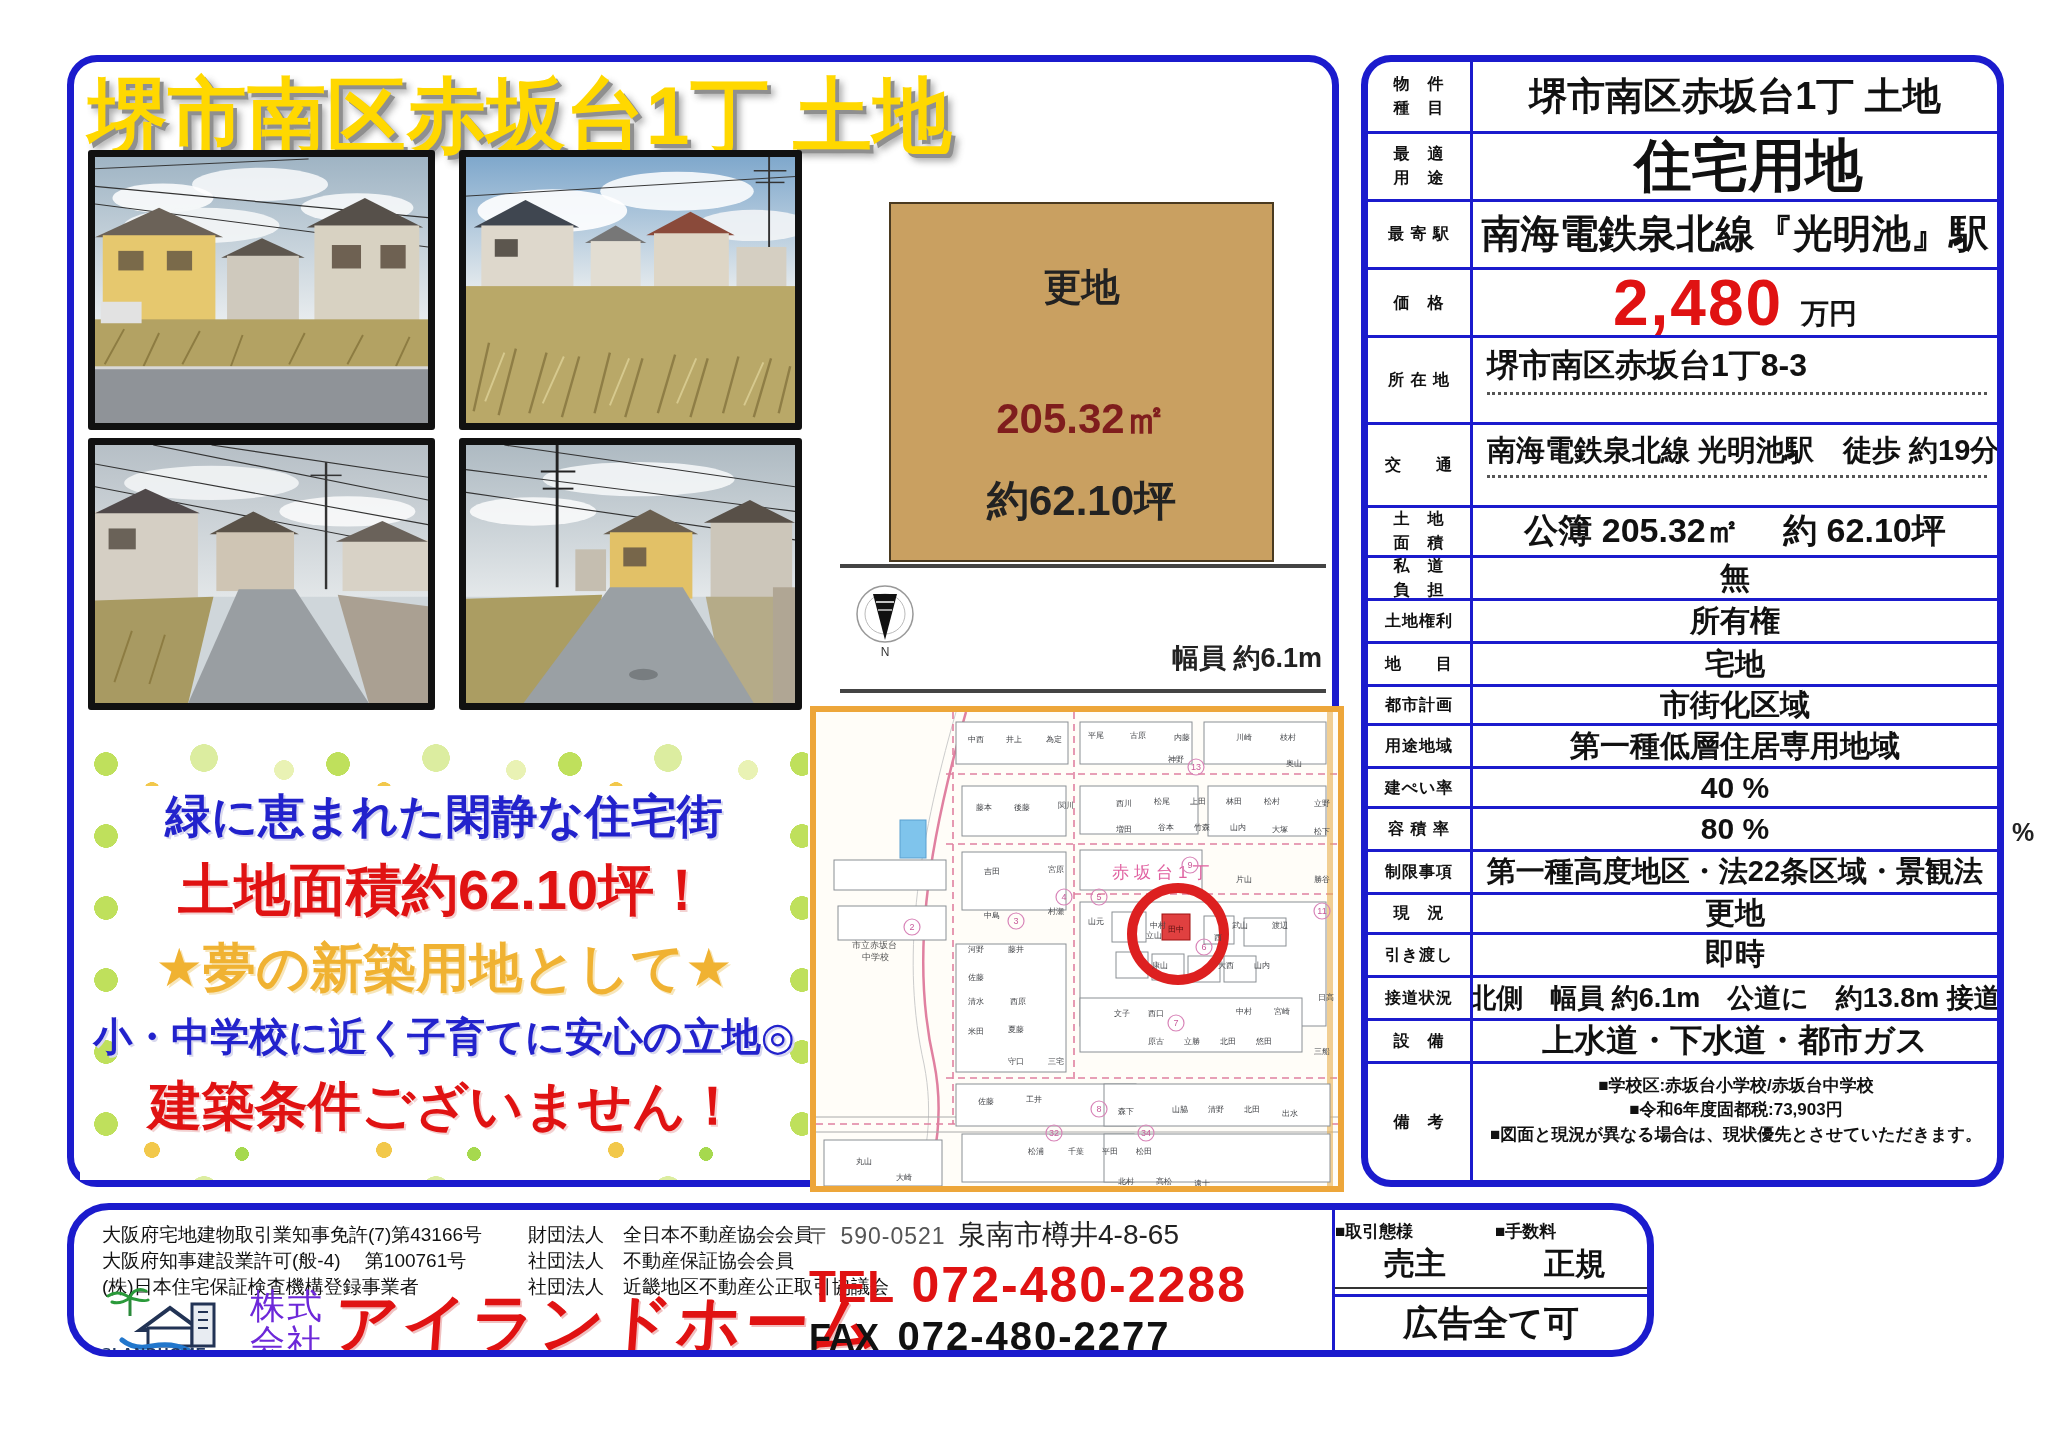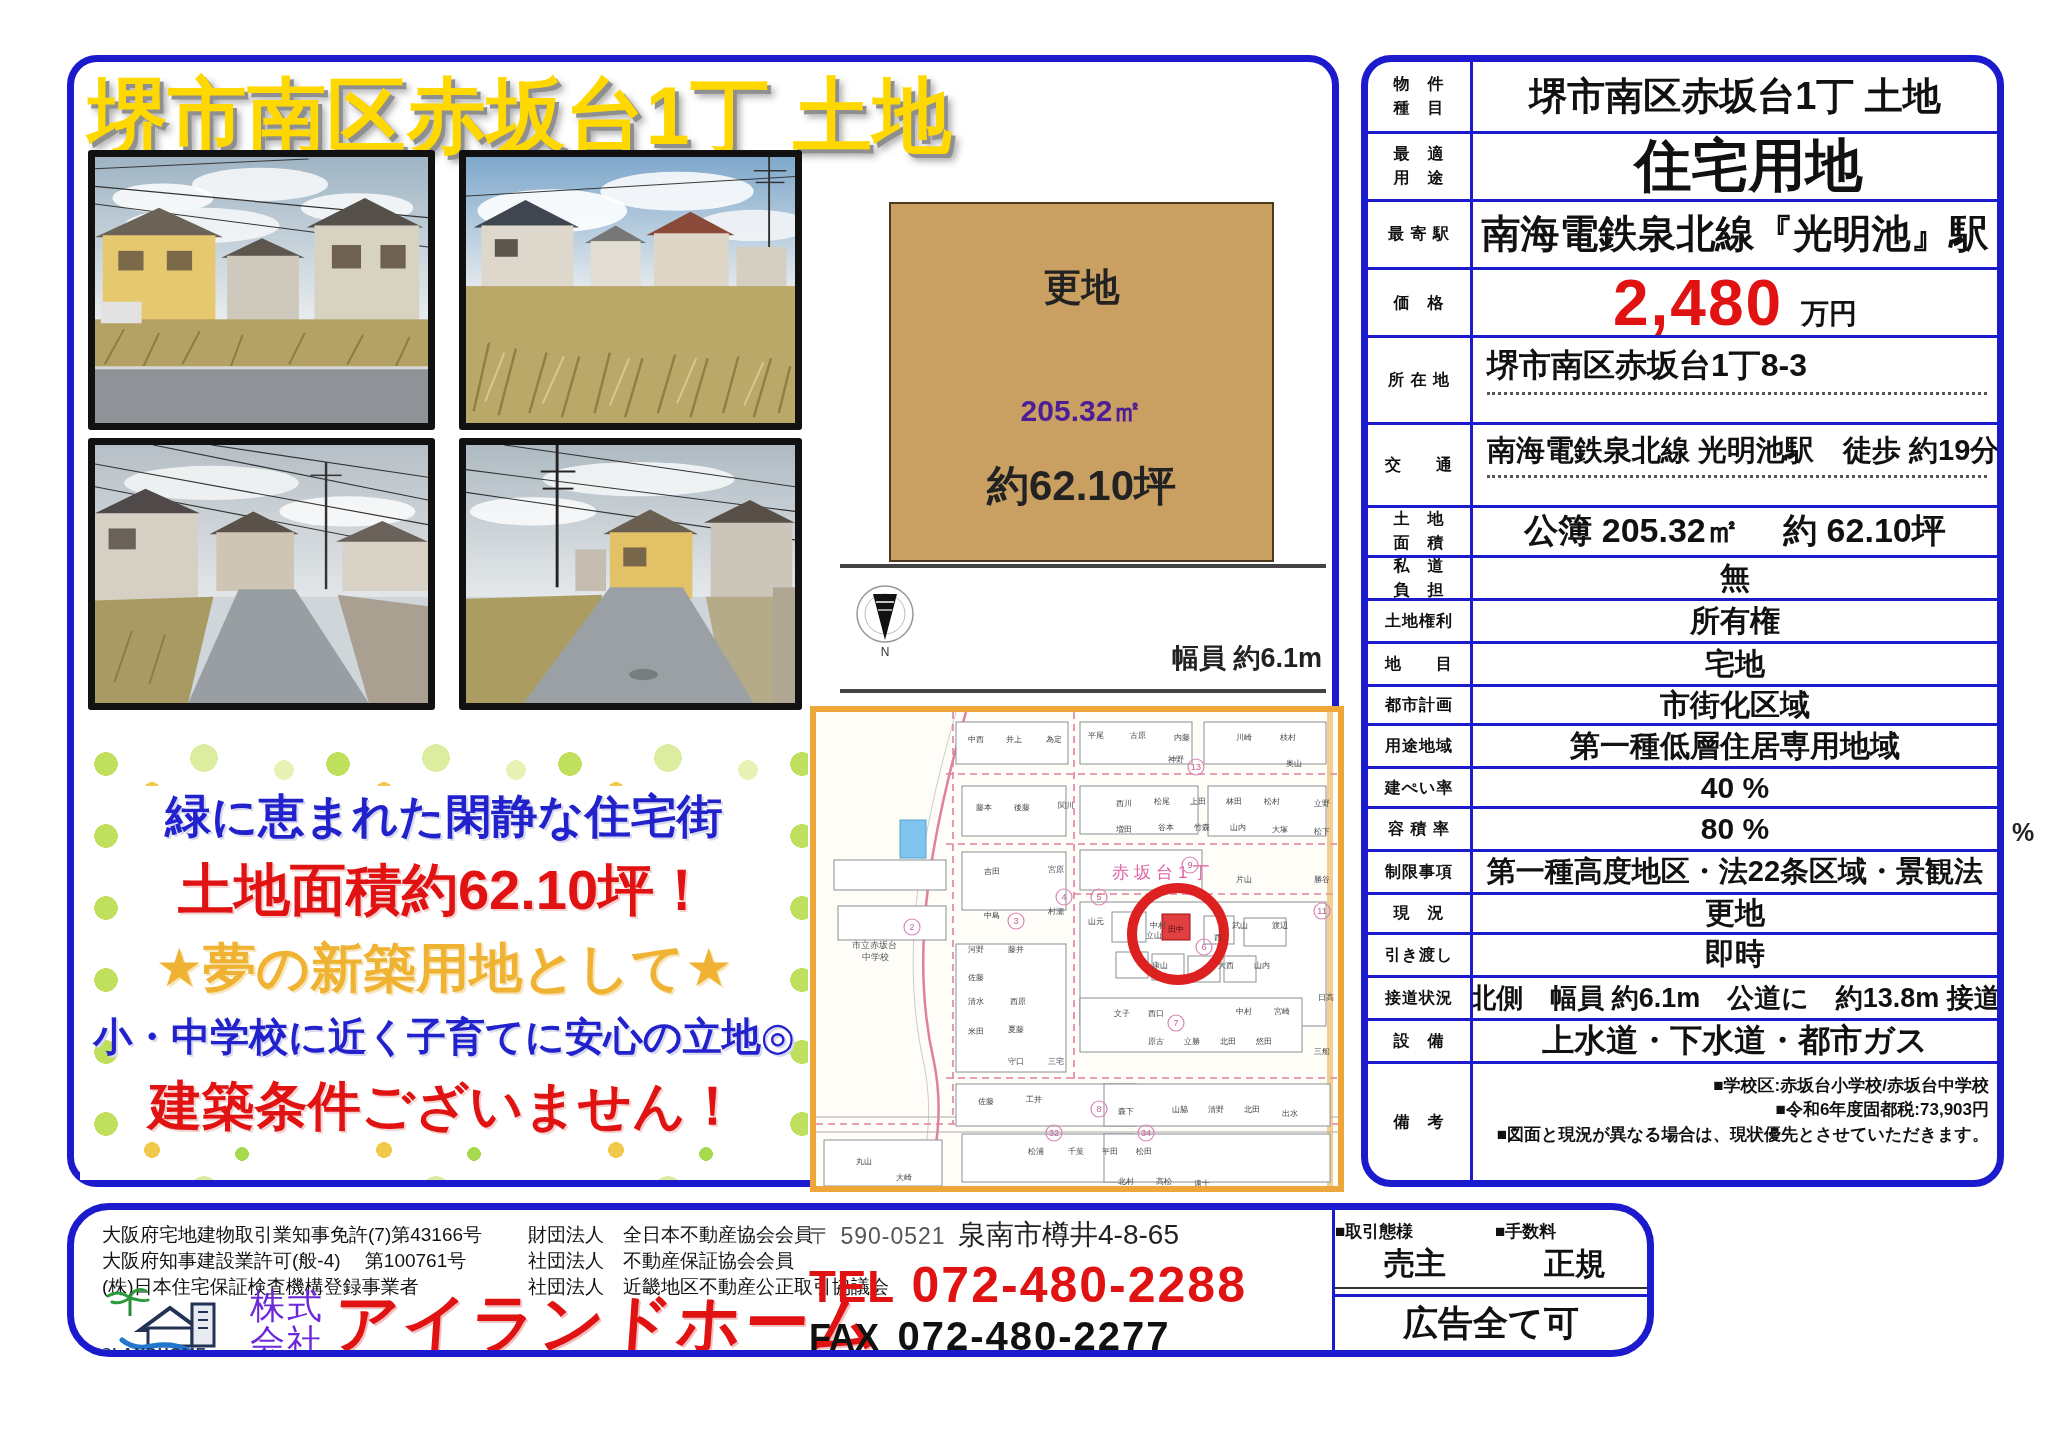--- a/index.html
+++ b/index.html
@@ -39,21 +39,21 @@
   .sline{font-weight:bold;white-space:nowrap;line-height:1.05;}
   .sline.blue{color:#2222cc;text-shadow:2px 2px 0 #d8d8ee;}
   .sline.red{color:#e01212;text-shadow:2px 2px 0 #f3d2d2;}
   .sline.gold{color:#f0b232;text-shadow:2px 2px 0 #f7e6bb;}
   .s1{font-size:46px;}.s2{font-size:56px;}.s3{font-size:53px;}.s4{font-size:39px;}.s5{font-size:53px;}
 
   
   .plot-square{position:absolute;left:815px;top:140px;width:385px;height:360px;
     background:#c9a061;border:2px solid #4a3a20;box-sizing:border-box;text-align:center;}
   .plot-status{margin-top:58px;font-size:38px;font-weight:bold;color:#222;}
-  .plot-m2{margin-top:78px;font-size:30px;font-weight:bold;color:#4c1d95;}
+  .plot-m2{margin-top:78px;font-size:42px;font-weight:bold;color:#7f1d1d;}
   .plot-tsubo{margin-top:26px;font-size:42px;font-weight:bold;color:#222;}
   .road-line{position:absolute;left:766px;width:486px;height:0;border-top:4px solid #444;}
   .rl1{top:502px;}.rl2{top:627px;}
   .compass{position:absolute;left:778px;top:516px;width:66px;height:100px;}
   .road-width{position:absolute;left:960px;top:578px;width:288px;text-align:right;
     font-size:27px;font-weight:bold;color:#222;white-space:nowrap;}
 
   
   .map-box{position:absolute;left:736px;top:644px;width:534px;height:486px;
     border:6px solid #eda63a;box-sizing:border-box;background:#fffdf8;overflow:hidden;}
@@ -71,21 +71,21 @@
   .tvalue{flex:1;display:flex;align-items:center;justify-content:center;font-weight:bold;color:#111;
     white-space:nowrap;overflow:hidden;}
   .v-big{font-size:38px;}
   .v-huge{font-size:57px;padding-left:27px;}
   .v-med{font-size:30px;}
   .v-sm{font-size:27px;}
   .price-num{font-size:64px;font-weight:bold;color:#e01212;letter-spacing:2px;}
   .price-unit{font-size:28px;font-weight:bold;color:#111;margin-left:18px;margin-top:22px;}
   .tvalue.dotted-cell{flex-direction:column;align-items:stretch;justify-content:flex-start;padding:6px 10px 0 14px;}
   .dotted-text{font-size:32px;font-weight:bold;border-bottom:3px dotted #555;padding-bottom:4px;}
-  .remarks-cell{flex-direction:column;align-items:flex-end;justify-content:flex-start;
+  .remarks-cell{flex-direction:column;align-items:center;justify-content:flex-start;
     padding:10px 8px 0 10px;white-space:normal;}
   .remark-line{font-size:17px;font-weight:bold;line-height:1.45;color:#111;}
 
   
   .stray-pct{position:absolute;left:2012px;top:818px;font-size:25px;font-weight:bold;color:#222;}
 
   
   .f-divider{position:absolute;left:1258px;top:0;width:3px;height:100%;background:#1b1bcd;}
   .licenses{position:absolute;left:28px;top:12px;display:flex;gap:46px;}
   .lic-col{display:flex;flex-direction:column;}

